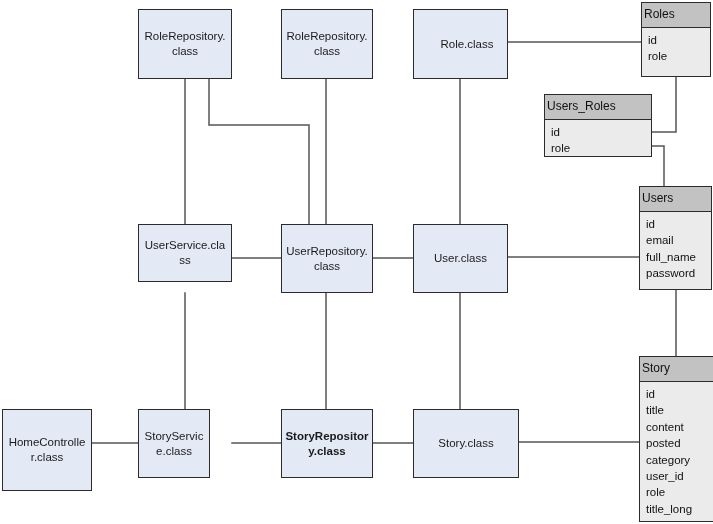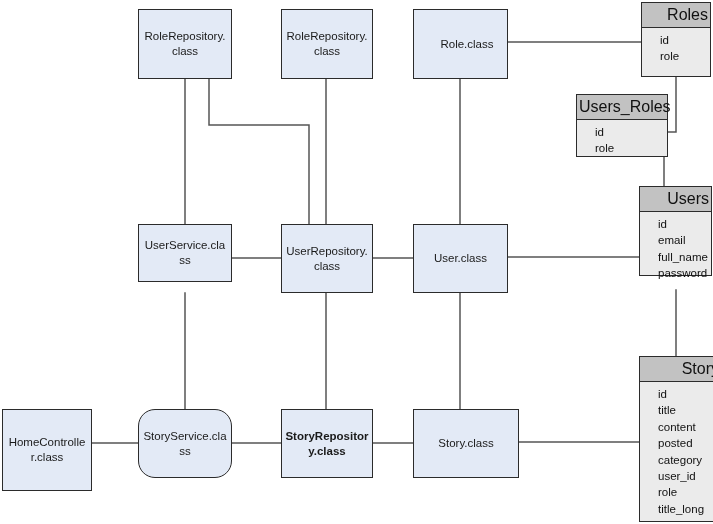--- a/index.html
+++ b/index.html
@@ -55,37 +55,36 @@
     box-sizing: border-box;
     border: 1.4px solid #2b2b2b;
     background: #ebebeb;
     z-index: 2;
     display: flex;
     flex-direction: column;
   }
   .entity-header {
     background: #c2c2c2;
     border-bottom: 1.4px solid #2b2b2b;
-    text-align: right;
-    font-size: 16px;
+    text-align: left;
+    font-size: 12px;
     line-height: 13px;
     padding: 5px 2px 6px 2px;
     color: #111;
   }
   .entity-fields {
     flex: 1 1 auto;
     padding: 4px 0 4px 6px;
     font-size: 11.5px;
     line-height: 16.4px;
     color: #111;
   }
   .entity-fields .field {
     display: block;
     white-space: nowrap;
-    margin-left: 12px;
   }
 </style>
 </head>
 <body>
 
 <div id="diagram">
 
   <svg id="edge-layer" width="713" height="524" viewBox="0 0 713 524">
       <polyline points="185,79 185,224" fill="none" stroke="#555555" stroke-width="1.5" stroke-linecap="square" stroke-linejoin="miter"></polyline>
       <polyline points="209,79 209,125 309,125 309,224" fill="none" stroke="#555555" stroke-width="1.5" stroke-linecap="square" stroke-linejoin="miter"></polyline>
@@ -122,44 +121,44 @@
       </div>
       <div class="class-box" style="left: 281px; top: 224px; width: 92px; height: 69px; justify-content: flex-end;">
         <span class="cb-label">UserRepository.class</span>
       </div>
       <div class="class-box" style="left: 413px; top: 224px; width: 95px; height: 69px;">
         <span class="cb-label">User.class</span>
       </div>
       <div class="class-box" style="left: 2px; top: 409px; width: 90px; height: 82px;">
         <span class="cb-label">HomeController.class</span>
       </div>
-      <div class="class-box" style="left: 138px; top: 409px; width: 94px; height: 69px; border-radius: 17px;">
+      <div class="class-box" style="left: 138px; top: 409px; width: 72px; height: 69px;">
         <span class="cb-label">StoryService.class</span>
       </div>
       <div class="class-box" style="left: 281px; top: 409px; width: 92px; height: 69px; font-weight: bold;">
         <span class="cb-label">StoryRepository.class</span>
       </div>
       <div class="class-box" style="left: 413px; top: 409px; width: 106px; height: 69px;">
         <span class="cb-label">Story.class</span>
       </div>
       <div class="entity-box" style="left: 641px; top: 2px; width: 70px; height: 75px;">
         <div class="entity-header">Roles</div>
         <div class="entity-fields">
           <span class="field">id</span>
           <span class="field">role</span>
         </div>
       </div>
-      <div class="entity-box" style="left: 576px; top: 94px; width: 92px; height: 63px;">
+      <div class="entity-box" style="left: 544px; top: 94px; width: 108px; height: 63px;">
         <div class="entity-header">Users_Roles</div>
         <div class="entity-fields">
           <span class="field">id</span>
           <span class="field">role</span>
         </div>
       </div>
-      <div class="entity-box" style="left: 639px; top: 186px; width: 73px; height: 90px;">
+      <div class="entity-box" style="left: 639px; top: 186px; width: 73px; height: 104px;">
         <div class="entity-header">Users</div>
         <div class="entity-fields">
           <span class="field">id</span>
           <span class="field">email</span>
           <span class="field">full_name</span>
           <span class="field">password</span>
         </div>
       </div>
       <div class="entity-box" style="left: 639px; top: 356px; width: 83px; height: 166px;">
         <div class="entity-header">Story</div>

